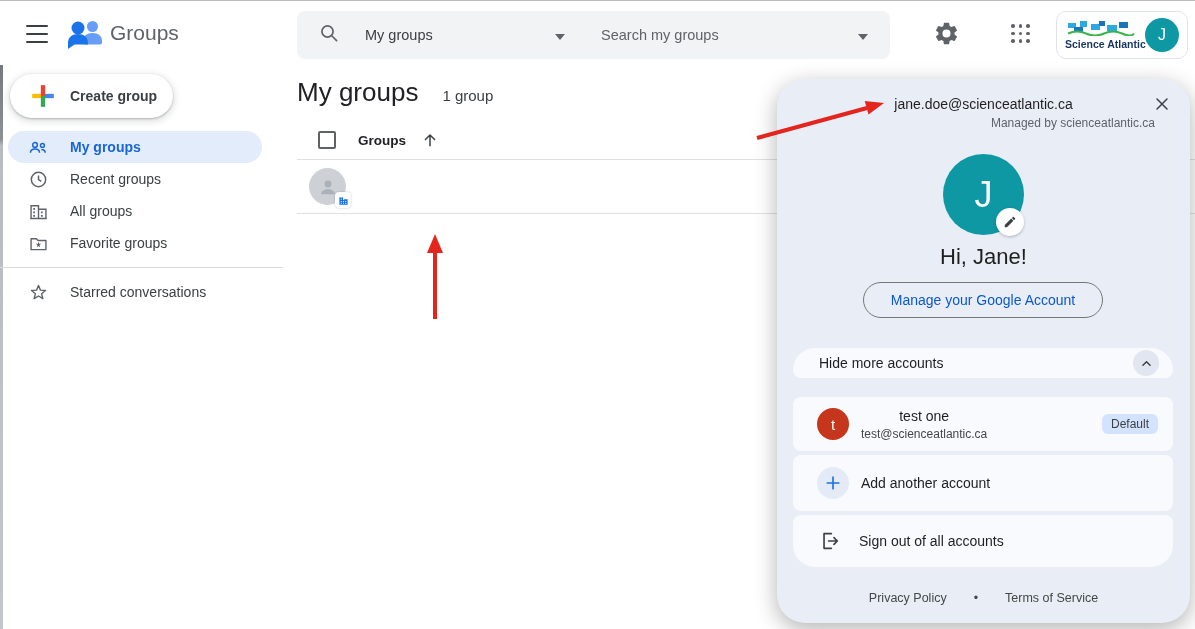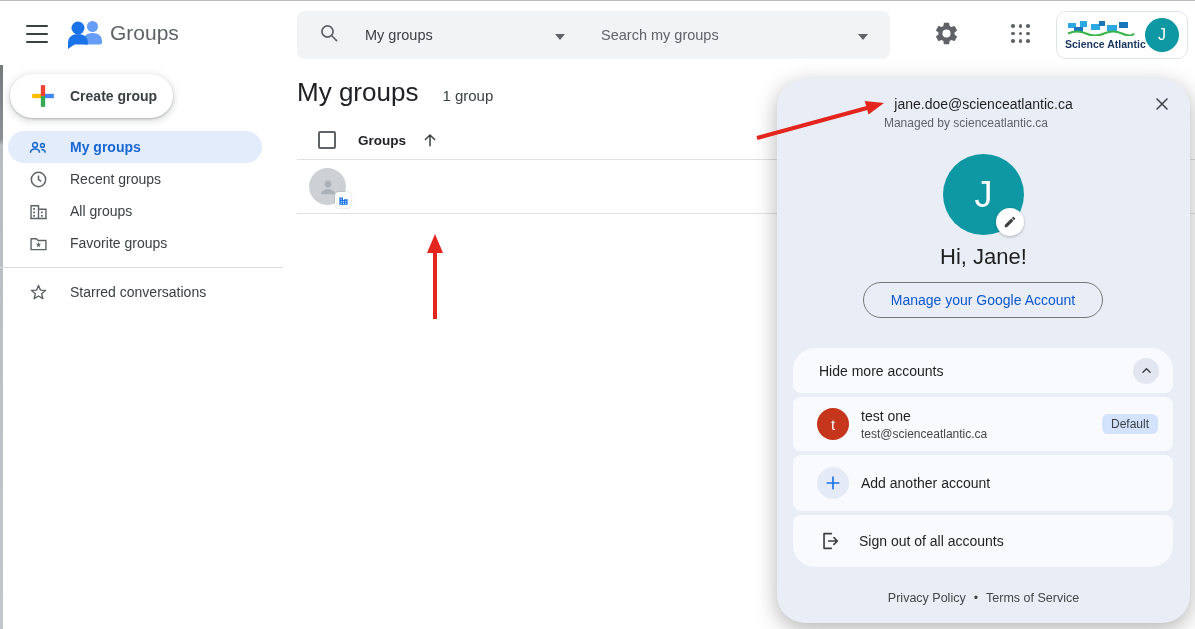--- a/index.html
+++ b/index.html
@@ -76,36 +76,36 @@
   .p-email { top:95px; font-size:14px; color:#1f1f1f; }
   .p-managed { top:115px; font-size:12px; color:#5e6369; }
   .close-btn { left:1150px; top:91px; width:24px; height:24px; cursor:pointer; z-index:21; display:flex; align-items:center; justify-content:center; }
   .big-avatar { left:943px; top:153px; width:81px; height:81px; border-radius:50%; background:#0e98a4; color:#fff; font-size:36px; display:flex; align-items:center; justify-content:center; z-index:21; }
   .edit-badge { left:996px; top:207px; width:28px; height:28px; border-radius:50%; background:#fff; box-shadow:0 1px 3px rgba(0,0,0,.25); display:flex; align-items:center; justify-content:center; cursor:pointer; z-index:22; }
   .greeting { top:243px; font-size:22px; color:#1f1f1f; }
   .manage-btn { left:863px; top:281px; width:240px; height:36px; border-radius:18px; border:1px solid #747775; background:transparent;
     color:#0b57d0; font-size:14px; font-family:inherit; cursor:pointer; z-index:21; position:absolute; }
 
   .card { left:793px; width:380px; background:#f8fafd; z-index:21; }
-  .card1 { top:347px; height:45px; border-radius:22px 22px 8px 8px; display:flex; align-items:center; cursor:pointer; }
+  .card1 { top:347px; height:30px; border-radius:22px 22px 8px 8px; display:flex; align-items:center; cursor:pointer; }
   .card1 .hide-label { margin-left:26px; font-size:14px; color:#1f1f1f; }
   .chev-circle { margin-left:auto; margin-right:14px; width:26px; height:26px; border-radius:50%; background:#e1e6f0; display:flex; align-items:center; justify-content:center; }
   .card2 { top:396px; height:54px; border-radius:8px; display:flex; align-items:center; cursor:pointer; }
   .acct-avatar { margin-left:24px; width:32px; height:32px; border-radius:50%; background:#c5361c; color:#fff; font-size:15px; display:flex; align-items:center; justify-content:center; }
   .acct-text { margin-left:12px; }
-  .acct-name { font-size:14px; color:#1f1f1f; margin-bottom:3px; }
+  .acct-name { font-size:14px; color:#1f1f1f; margin-bottom:3px;text-align:center; }
   .acct-email { font-size:12px; color:#444746; }
   .badge { margin-left:auto; margin-right:15px; background:#d3e3fd; color:#3c4043; font-size:12px; padding:3px 9px; border-radius:6px; }
   .card3 { top:454px; height:56px; border-radius:8px; display:flex; align-items:center; cursor:pointer; }
   .plus-circle { margin-left:24px; width:32px; height:32px; border-radius:50%; background:#e4ebf7; display:flex; align-items:center; justify-content:center; }
   .card-label { margin-left:12px; font-size:14px; color:#1f1f1f; }
   .card4 { top:514px; height:52px; border-radius:8px 8px 22px 22px; display:flex; align-items:center; cursor:pointer; }
   .signout-icon { margin-left:26px; width:28px; display:flex; }
 
-  .p-footer { left:777px; top:590px; width:413px; display:flex; justify-content:center; align-items:center; gap:8px; z-index:21; }
+  .p-footer { left:777px; top:590px; width:413px; display:flex; justify-content:center; align-items:center; gap:27px; z-index:21; }
   .p-footer span { font-size:12.5px; color:#444746; }
   .p-footer .flink { cursor:pointer; }
 
   .annotations { position:absolute; inset:0; z-index:40; pointer-events:none; }
 </style>
 </head>
 <body>
 
 <div id="screen">
   <div class="abs" id="edge"></div>
@@ -283,21 +283,21 @@
     </div>
     <div class="row-text">
     </div>
   </div>
 
   <div class="abs hdivider" style="top:212px"></div>
 
   <div class="abs panel"></div>
 
   <div class="abs center p-email" style="left:777px;width:413px;text-align:center;z-index:21">jane.doe@scienceatlantic.ca</div>
-  <div class="abs center p-managed" style="left:777px;width:378px;text-align:center;z-index:21">Managed by scienceatlantic.ca</div>
+  <div class="abs center p-managed" style="left:777px;width:378px;text-align:right;z-index:21">Managed by scienceatlantic.ca</div>
 
   <div class="abs close-btn">
     <svg viewBox="0 0 24 24" width="20" height="20" fill="none" stroke="#3c4043" stroke-width="1.8" stroke-linecap="round">
         <path d="M6 6l12 12M18 6L6 18"></path>
       </svg>
   </div>
 
   <div class="abs big-avatar">J</div>
   <div class="abs edit-badge">
     <svg viewBox="0 0 24 24" width="14" height="14" fill="#3c4043">

